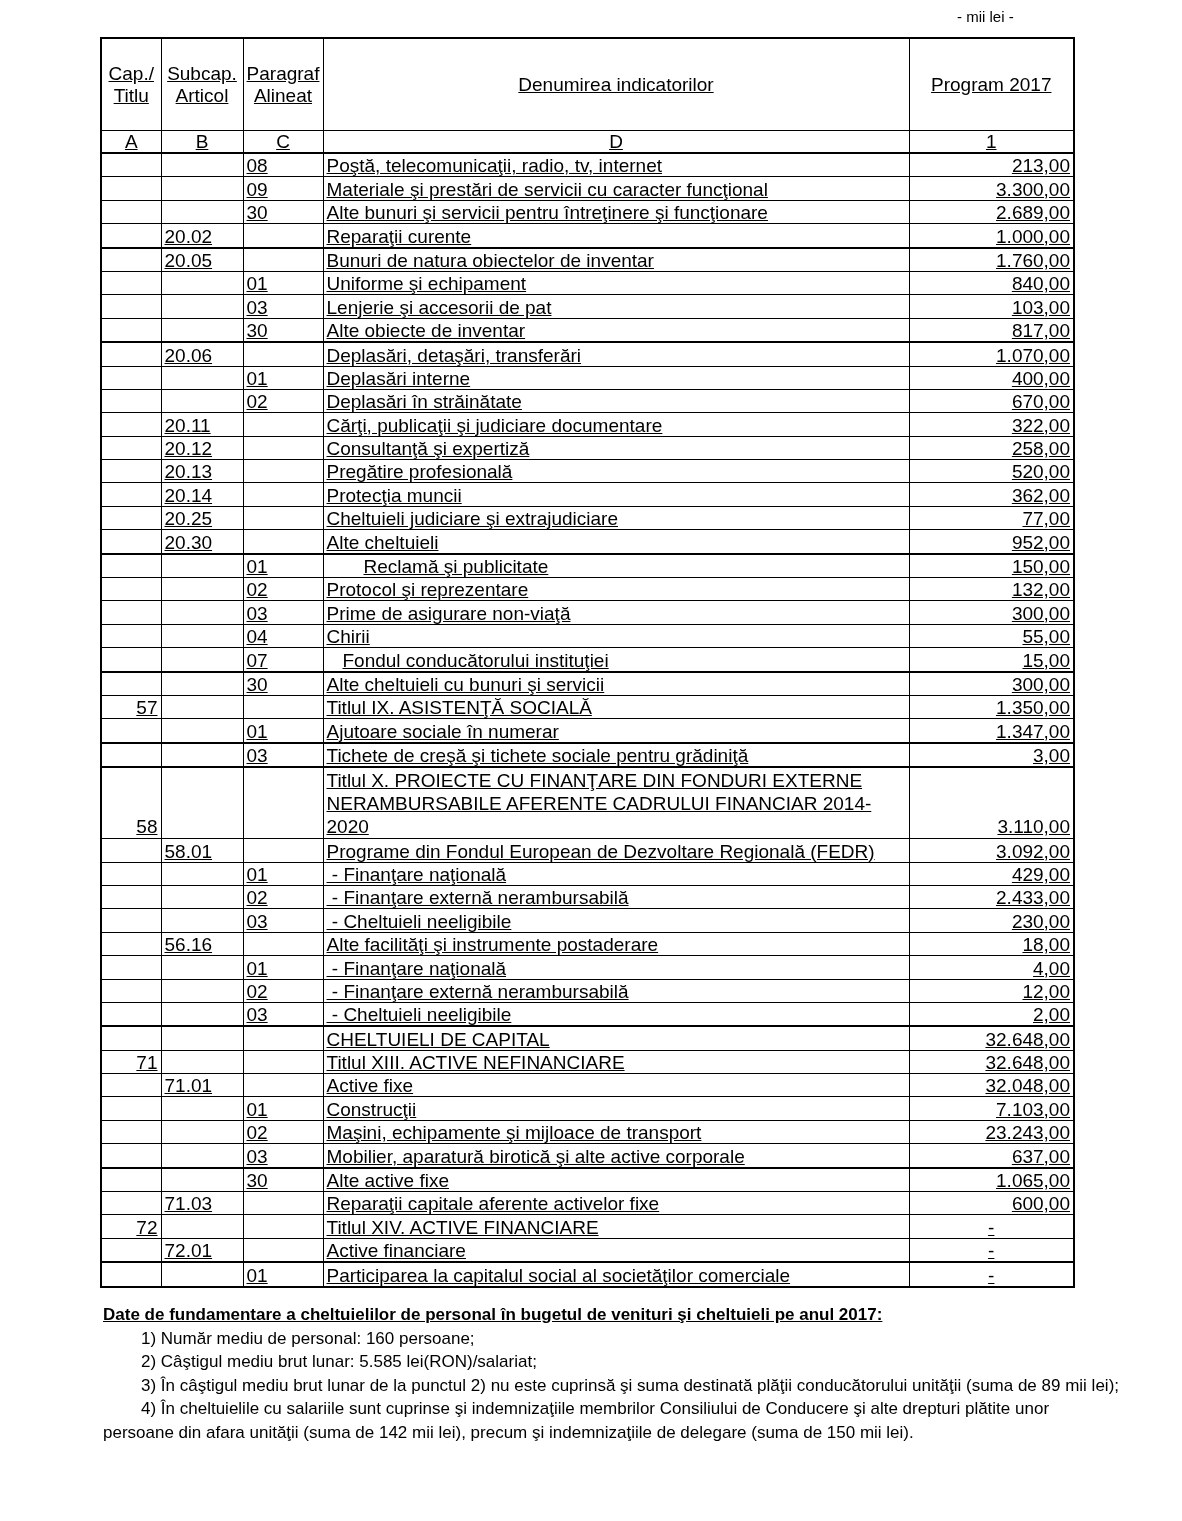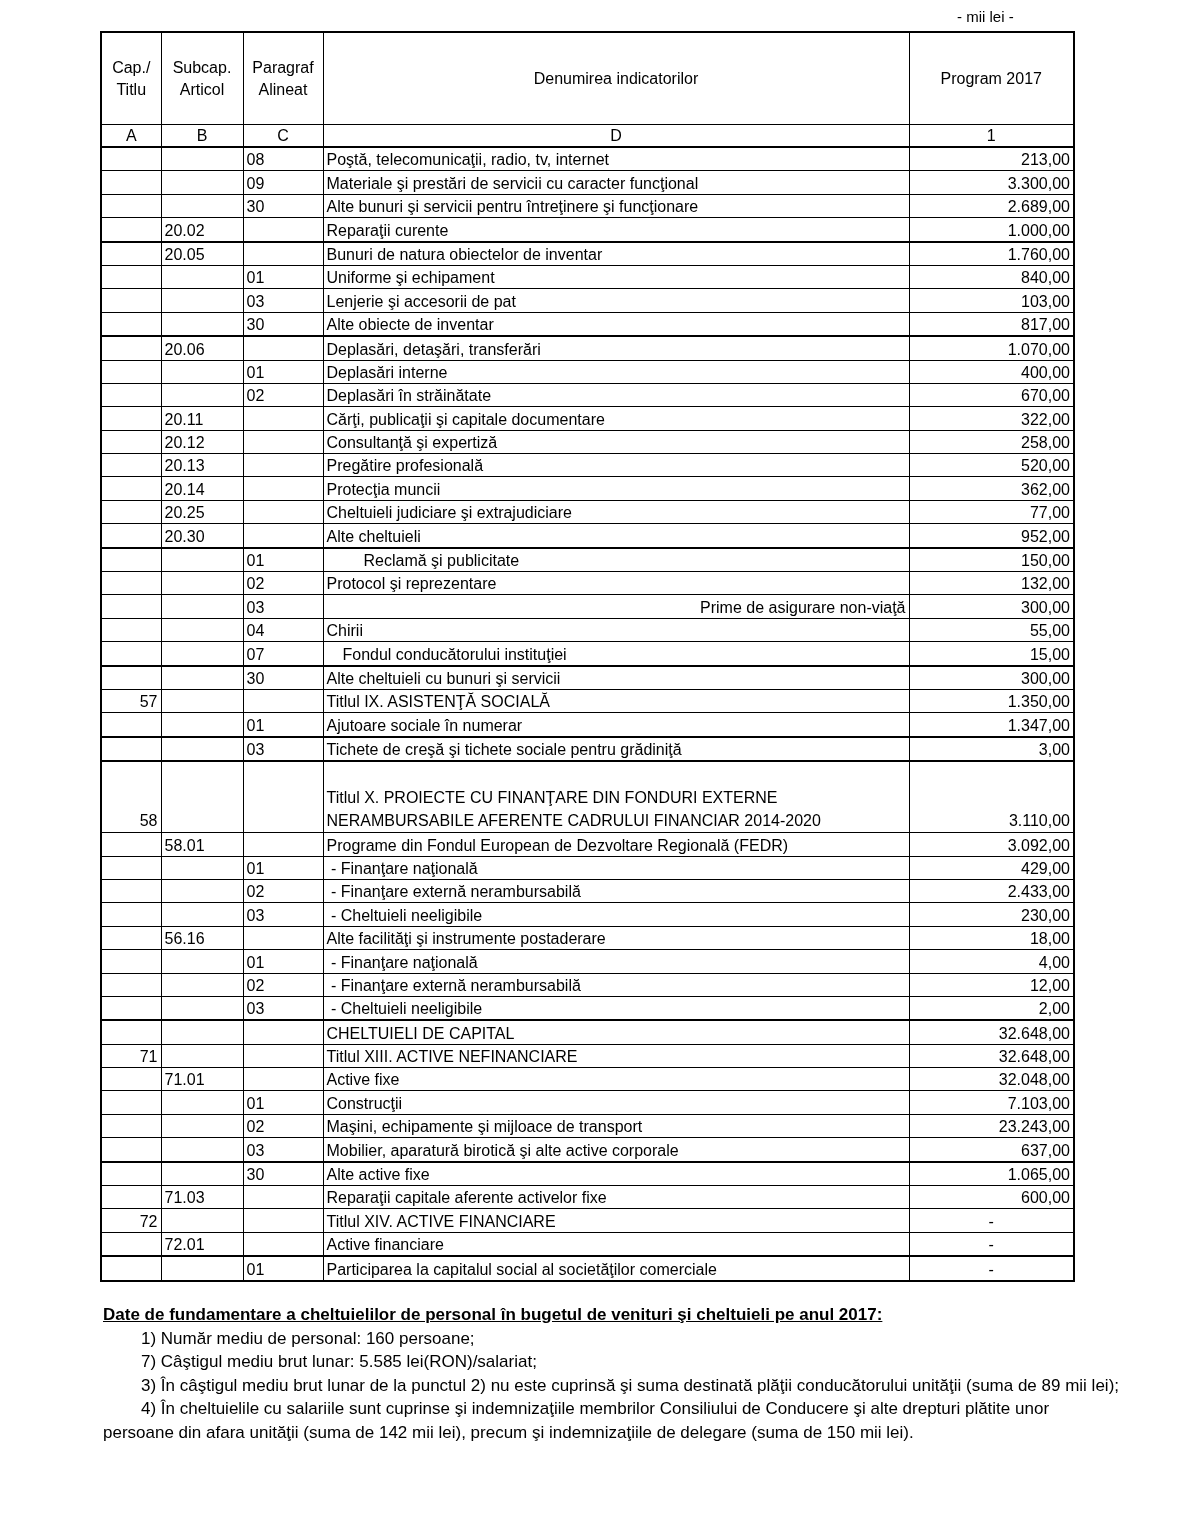--- a/index.html
+++ b/index.html
@@ -1,18 +1,18 @@
 <!DOCTYPE html>
 <html><head>
 <meta charset="utf-8">
 <style>
   html, body { margin:0; padding:0; background:#ffffff; }
   body { width:1182px; height:1521px; position:relative; font-family:"Liberation Sans", sans-serif; color:#000; }
   .unit { position:absolute; top:8px; left:957px; font-size:15px; }
-  table.budget { position:absolute; left:100px; top:31px; border-collapse:collapse; table-layout:fixed; width:973px; font-size:16px; }
+  table.budget { position:absolute; left:100px; top:37px; border-collapse:collapse; table-layout:fixed; width:973px; font-size:19px;text-decoration:underline; }
   table.budget td { border:1px solid #000; padding:0 3px; height:22.4px; line-height:21px; white-space:nowrap; overflow:hidden; vertical-align:bottom; }
   table.budget col.ca { width:60px; } col.cb { width:82px; } col.cc { width:80px; } col.cd { width:586px; } col.ce { width:165px; }
   table.budget tr.hdr td { height:91px; text-align:center; vertical-align:middle; line-height:22px; white-space:normal; border-top:2px solid #000; }
   table.budget tr.letters td { text-align:center; height:21px; line-height:20px; border-bottom:2px solid #000; }
   td.a { text-align:right; }
   td.e { text-align:right; }
   td.dash { text-align:center; padding-left:0; }
   td.first { border-left:2px solid #000 !important; }
   td.last { border-right:2px solid #000 !important; }
   tr.thick td { border-top:2px solid #000; }
@@ -125,21 +125,21 @@
         <td class="a first"></td>
         <td></td>
         <td>02</td>
         <td style="white-space: pre;">Deplasări în străinătate</td>
         <td class="e last">670,00</td>
       </tr>
       <tr>
         <td class="a first"></td>
         <td>20.11</td>
         <td></td>
-        <td style="white-space: pre;">Cărţi, publicaţii şi capitale documentare</td>
+        <td style="white-space: pre;">Cărţi, publicaţii şi judiciare documentare</td>
         <td class="e last">322,00</td>
       </tr>
       <tr>
         <td class="a first"></td>
         <td>20.12</td>
         <td></td>
         <td style="white-space: pre;">Consultanţă şi expertiză</td>
         <td class="e last">258,00</td>
       </tr>
       <tr>
@@ -181,21 +181,21 @@
         <td class="a first"></td>
         <td></td>
         <td>02</td>
         <td style="white-space: pre;">Protocol şi reprezentare</td>
         <td class="e last">132,00</td>
       </tr>
       <tr>
         <td class="a first"></td>
         <td></td>
         <td>03</td>
-        <td style="white-space: pre; text-align: right;">Prime de asigurare non-viaţă</td>
+        <td style="white-space: pre;">Prime de asigurare non-viaţă</td>
         <td class="e last">300,00</td>
       </tr>
       <tr>
         <td class="a first"></td>
         <td></td>
         <td>04</td>
         <td style="white-space: pre;">Chirii</td>
         <td class="e last">55,00</td>
       </tr>
       <tr>
@@ -372,16 +372,16 @@
         <td>01</td>
         <td style="white-space: pre;">Participarea la capitalul social al societăţilor comerciale</td>
         <td class="dash last">-</td>
       </tr>
     </tbody>
 </table>
 
 <div class="notes">
   <p class="title">Date de fundamentare a cheltuielilor de personal în bugetul de venituri şi cheltuieli pe anul 2017:</p>
   <p class="ind">1) Număr mediu de personal: 160 persoane;</p>
-  <p class="ind">7) Câştigul mediu brut lunar: 5.585 lei(RON)/salariat;</p>
+  <p class="ind">2) Câştigul mediu brut lunar: 5.585 lei(RON)/salariat;</p>
   <p class="ind">3) În câştigul mediu brut lunar de la punctul 2) nu este cuprinsă şi suma destinată plăţii conducătorului unităţii (suma de 89 mii lei);</p>
   <p class="ind">4) În cheltuielile cu salariile sunt cuprinse şi indemnizaţiile membrilor Consiliului de Conducere şi alte drepturi plătite unor persoane din afara unităţii (suma de 142 mii lei), precum şi indemnizaţiile de delegare (suma de 150 mii lei).</p>
 </div>
 
 </body></html>

